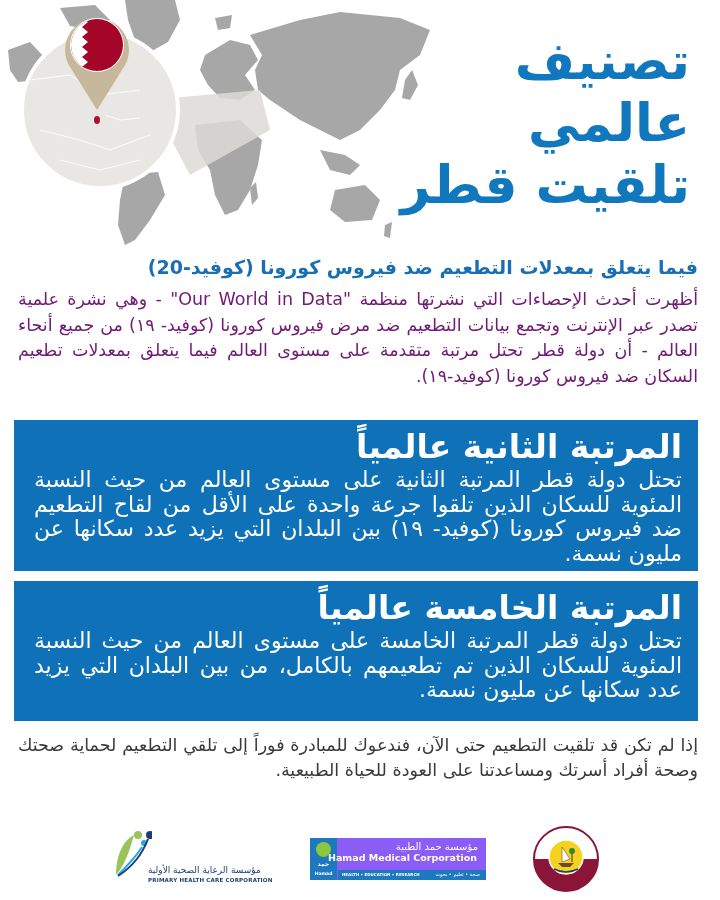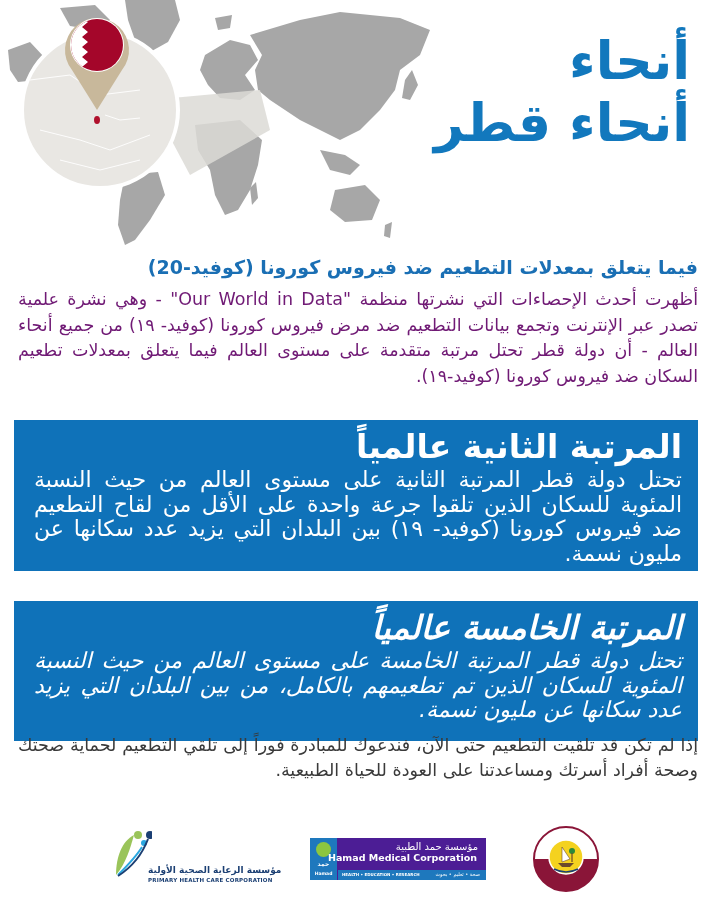--- a/index.html
+++ b/index.html
@@ -25,34 +25,34 @@
     direction: rtl; text-align: justify; text-align-last: right;
     color: #701a75; font-size: 17.5px; line-height: 25.5px;
   }
   .box {
     position: absolute; left: 14px; width: 684px;
     background: #0f72b9; color: #ffffff;
     direction: rtl; text-align: right;
     box-sizing: border-box; padding: 6px 16px 8px 20px;
   }
   .box1 { top: 420px; height: 151px; }
-  .box2 { top: 601px; height: 140px; font-style: italic; }
+  .box2 { top: 581px; height: 140px; }
   .box .heading { font-size: 33px; font-weight: bold; line-height: 42px; }
   .box .body { font-size: 22px; line-height: 24.5px; text-align: justify; text-align-last: right; }
   .closing {
     position: absolute; left: 18px; right: 22px; top: 733px;
     direction: rtl; text-align: justify; text-align-last: right;
     color: #3a3a3a; font-size: 17.5px; line-height: 25px;
   }
   .logos { position: absolute; left: 0; top: 815px; width: 720px; height: 85px; }
   .logo { position: absolute; }
   .phcc { left: 112px; top: 10px; width: 160px; height: 60px; }
-  .phcc .ar { position: absolute; left: 36px; top: 40px; font-size: 9px; color: #1b3f73; font-weight: bold; direction: rtl; white-space: nowrap; }
+  .phcc .ar { position: absolute; left: 36px; top: 40px; font-size: 9px; color: #1b3f73; font-weight: normal; direction: rtl; white-space: nowrap; }
   .phcc .en { position: absolute; left: 36px; top: 52px; font-size: 5.5px; color: #1b3f73; font-weight: bold; white-space: nowrap; letter-spacing: 0.2px; }
-  .hmc { left: 310px; top: 23px; width: 176px; height: 42px; background: #4c1d95; }
+  .hmc { left: 310px; top: 23px; width: 176px; height: 42px; background: #8b5cf6; }
   .hmc .badge { position: absolute; left: 0; top: 0; width: 27px; height: 42px; background: #1e78bd; }
   .hmc .leaf { position: absolute; left: 6px; top: 4px; width: 15px; height: 15px; border-radius: 50%; background: #8cc63f; }
   .hmc .hamad-ar { position: absolute; left: 3px; top: 22px; width: 21px; text-align: center; color: #fff; font-size: 6px; font-weight: bold; }
   .hmc .hamad-en { position: absolute; left: 2px; top: 33px; width: 23px; text-align: center; color: #fff; font-size: 4.5px; font-weight: bold; }
   .hmc .ar { position: absolute; right: 8px; top: 3px; color: #ffffff; font-size: 10px; direction: rtl; white-space: nowrap; }
   .hmc .en { position: absolute; left: 18px; top: 14px; color: #ffffff; font-size: 9.5px; font-weight: bold; white-space: nowrap; }
   .hmc .strip { position: absolute; left: 28px; right: 0; bottom: 0; height: 10px; background: #1e78bd; }
   .hmc .strip-en { position: absolute; left: 4px; top: 2px; color: #fff; font-size: 4px; font-weight: bold; white-space: nowrap; }
   .hmc .strip-ar { position: absolute; right: 6px; top: 1px; color: #fff; font-size: 5px; white-space: nowrap; direction: rtl; }
   .moph { left: 532px; top: 10px; width: 68px; height: 68px; }
@@ -105,22 +105,23 @@
   <clipPath id="flagclip">
       <circle cx="97" cy="45" r="26"></circle>
     </clipPath>
   <g clip-path="url(#flagclip)">
     <rect x="70" y="18" width="60" height="55" fill="#a4062a"></rect>
     <polygon points="70,18 82,18 88,22 82,27 88,32 82,37 88,42 82,47 88,52 82,57 88,62 82,67 88,72 70,73" fill="#ffffff"></polygon>
   </g>
 </svg>
 
 <div class="title">
-  <div>أنحاء</div>
-  <div>أنحاء قطر</div>
+  <div>تصنيف</div>
+  <div>عالمي</div>
+  <div>تلقيت قطر</div>
 </div>
 
 <div class="subtitle">فيما يتعلق بمعدلات التطعيم ضد فيروس كورونا (كوفيد-20)</div>
 
 <div class="intro">أظهرت أحدث الإحصاءات التي نشرتها منظمة "Our World in Data" - وهي نشرة علمية تصدر عبر الإنترنت وتجمع بيانات التطعيم ضد مرض فيروس كورونا (كوفيد- ١٩) من جميع أنحاء العالم - أن دولة قطر تحتل مرتبة متقدمة على مستوى العالم فيما يتعلق بمعدلات تطعيم السكان ضد فيروس كورونا (كوفيد-١٩).</div>
 
 <div class="box box1">
   <div class="heading">المرتبة الثانية عالمياً</div>
   <div class="body">تحتل دولة قطر المرتبة الثانية على مستوى العالم من حيث النسبة المئوية للسكان الذين تلقوا جرعة واحدة على الأقل من لقاح التطعيم ضد فيروس كورونا (كوفيد- ١٩) بين البلدان التي يزيد عدد سكانها عن مليون نسمة.</div>
 </div>

